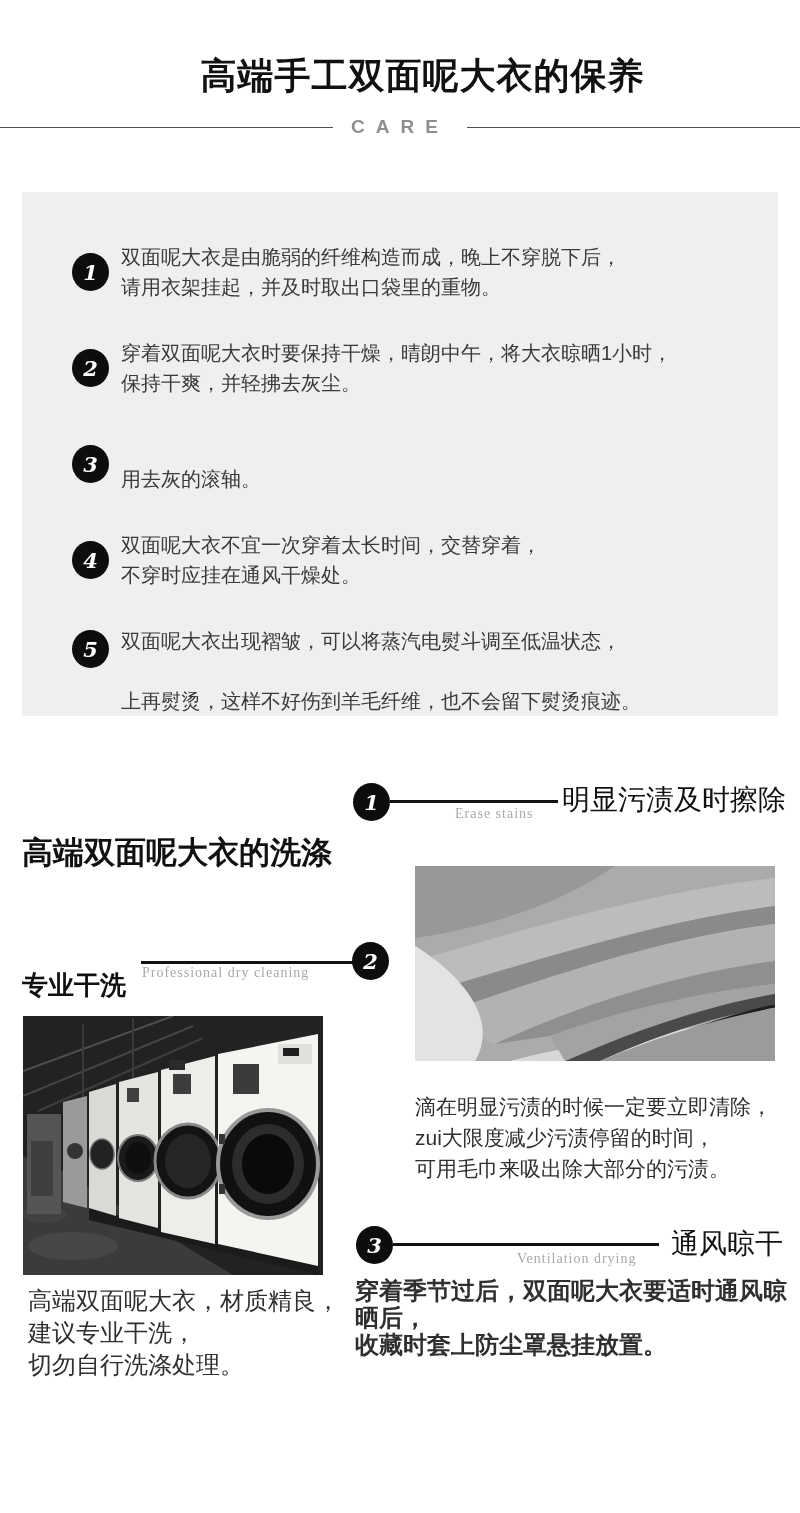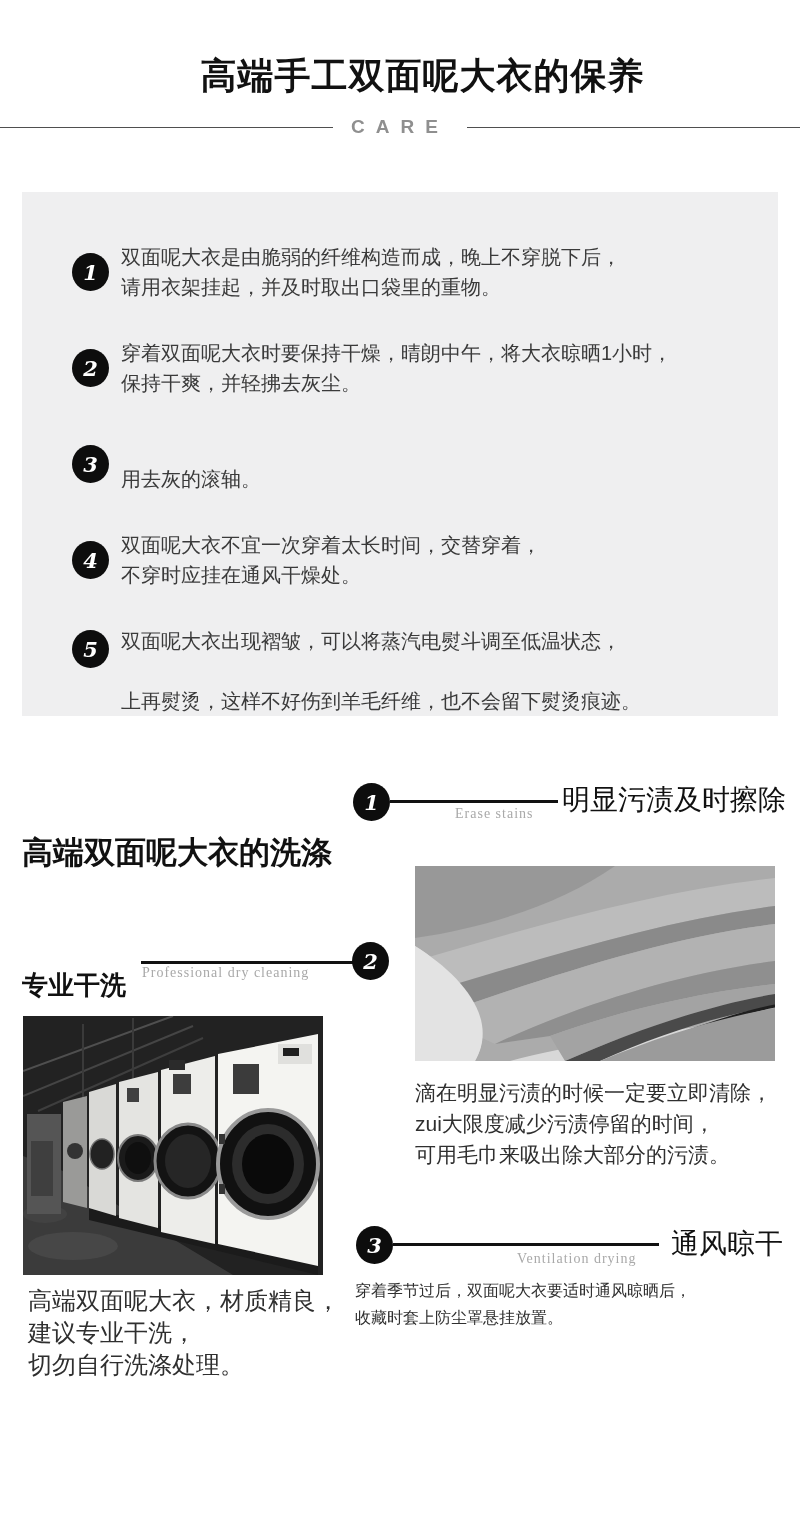--- a/index.html
+++ b/index.html
@@ -53,21 +53,21 @@
   .en-caption {
     font-family:"Liberation Serif","DejaVu Serif",serif;
     font-size:14px; color:#a9a9a9; letter-spacing:1px; white-space:nowrap;
   }
   .cn-big { font-size:28px; font-weight:400; color:#111; line-height:32px; white-space:nowrap; }
   .wash-title { font-size:31px; font-weight:700; color:#111; white-space:nowrap; }
   .pro-label { font-size:26px; font-weight:700; color:#111; white-space:nowrap;margin-top:24px; }
   .par { color:#2f2f2f; }
   .par-stain { font-size:21px; line-height:31px; }
   .par-left  { font-size:24px; line-height:32px; }
-  .par-vent  { font-size:16px; line-height:27px; }
+  .par-vent  { font-size:24px; line-height:27px;font-weight:bold; }
   .photo { display:block; }
 </style>
 </head>
 <body>
 
 <h1 class="page-title">高端手工双面呢大衣的保养</h1>
 
 <div class="care-divider">
   <span class="hline"></span>
   <span class="care-word">CARE</span>
@@ -149,21 +149,21 @@
     <path d="M0,130 C120,95 240,55 360,40 L360,58 C245,72 130,112 20,150 Z" fill="#8a8a8a"></path>
     <path d="M20,150 C130,112 245,72 360,58 L360,95 C255,108 150,145 80,178 Z" fill="#b2b2b2"></path>
     <path d="M80,178 C150,145 255,108 360,95 L360,118 C270,128 190,150 135,170 Z" fill="#8f8f8f"></path>
     <path d="M135,170 C190,150 270,128 360,118 L360,128 C300,138 230,160 150,195 Z" fill="#a3a3a3"></path>
     <path d="M150,195 C230,160 300,138 360,128 L360,140 C300,150 240,170 185,195 Z" fill="#4a4a4a"></path>
     <path d="M200,195 C260,168 320,148 360,140" stroke="#1f1f1f" stroke-width="3" fill="none"></path>
     <path d="M185,195 C250,168 305,152 360,142 L360,195 Z" fill="#9b9b9b"></path>
     <path d="M0,80 C45,108 85,152 60,195 L0,195 Z" fill="#e3e3e3"></path>
   </svg>
 
-  <p class="par par-stain abs" style="left:415px;top:361px">
+  <p class="par par-stain abs" style="left:415px;top:375px">
     <span>滴在明显污渍的时候一定要立即清除，</span><br>
     <span>zui大限度减少污渍停留的时间，</span><br>
     <span>可用毛巾来吸出除大部分的污渍。</span>
   </p>
 
   <svg class="photo abs" style="left:23px;top:300px" width="300" height="259" viewBox="0 0 300 259" role="img">
     <rect width="300" height="259" fill="#222"></rect>
     <path d="M0,55 L150,0" stroke="#4f4f4f" stroke-width="2"></path>
     <path d="M0,80 L170,10" stroke="#454545" stroke-width="2"></path>
     <path d="M15,95 L180,22" stroke="#3e3e3e" stroke-width="2"></path>

